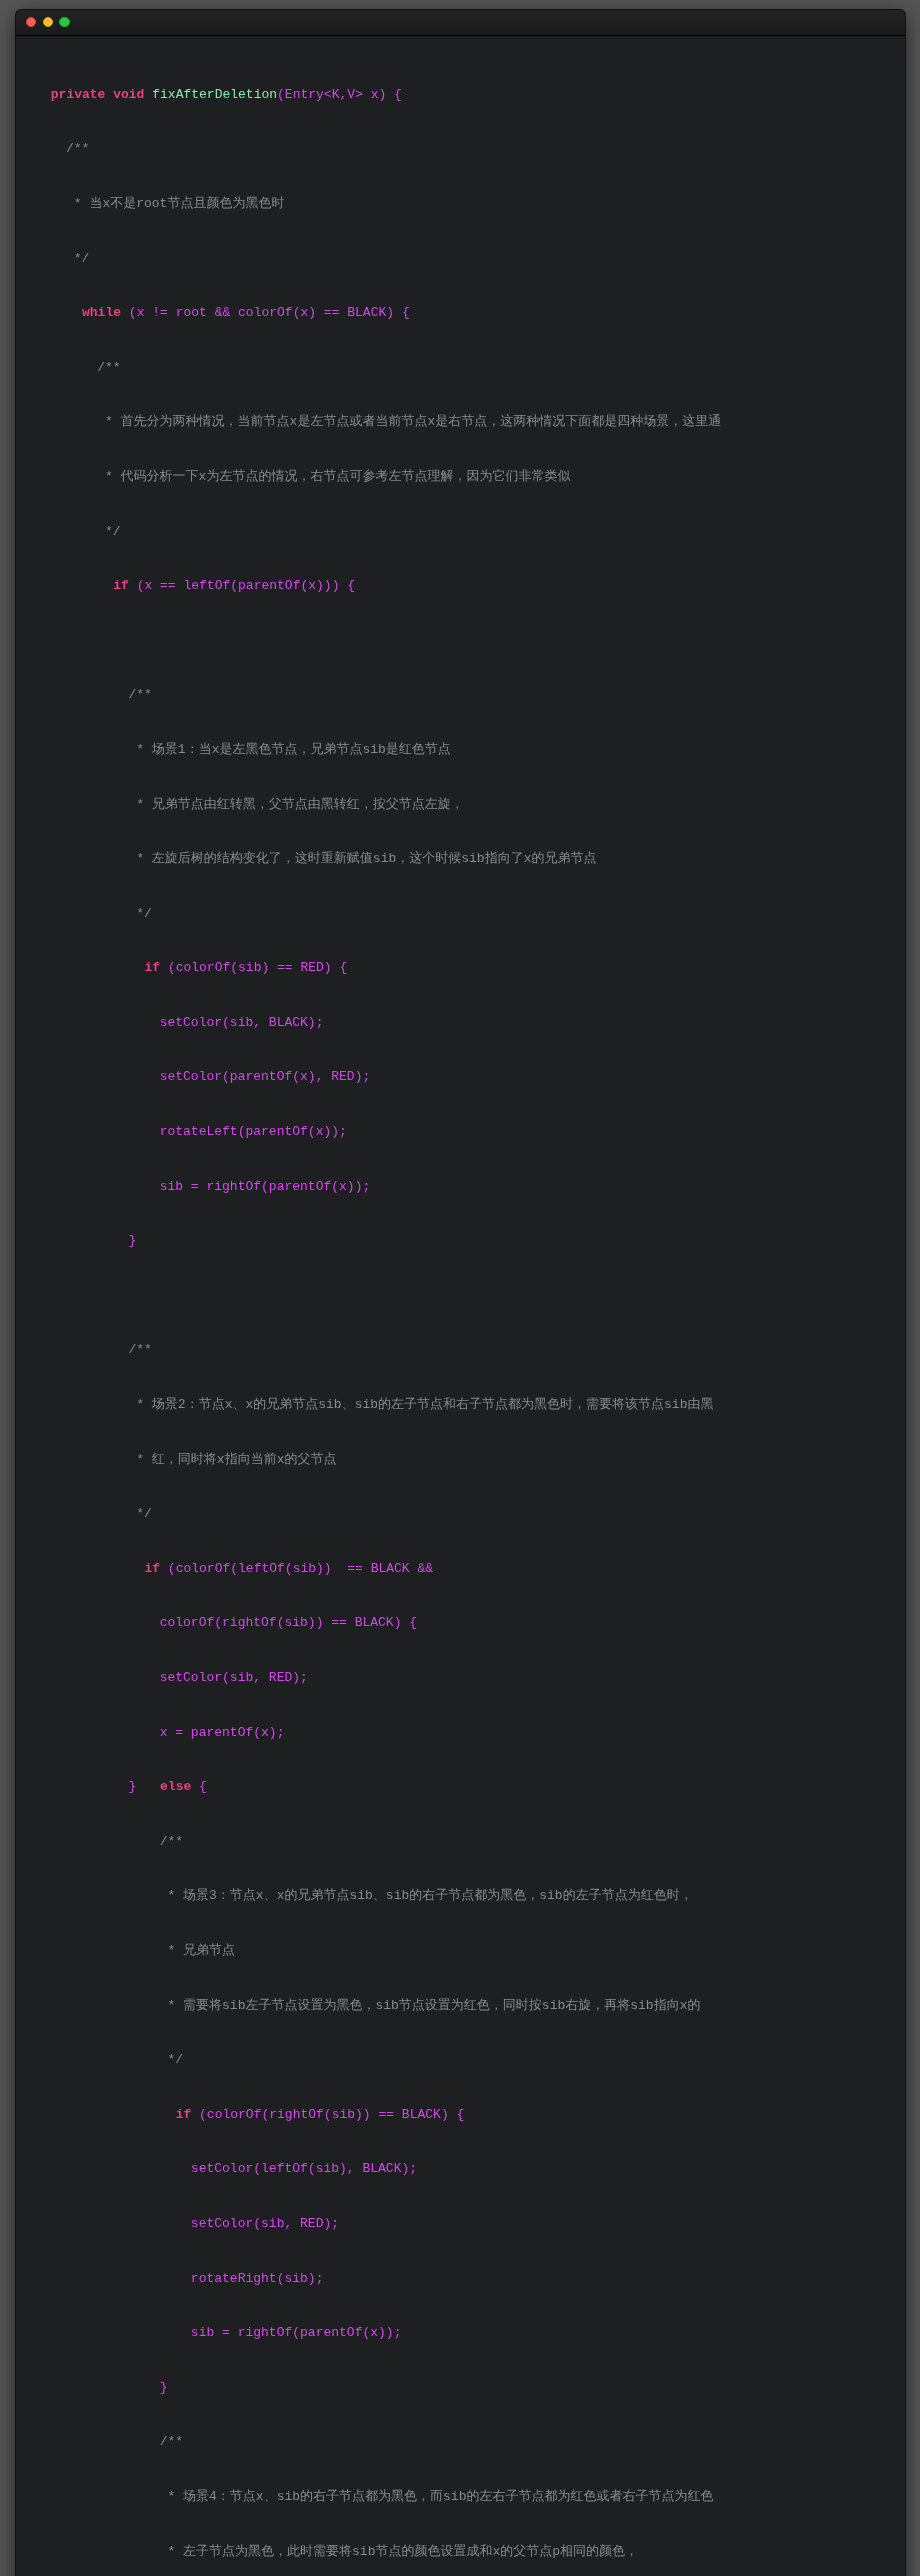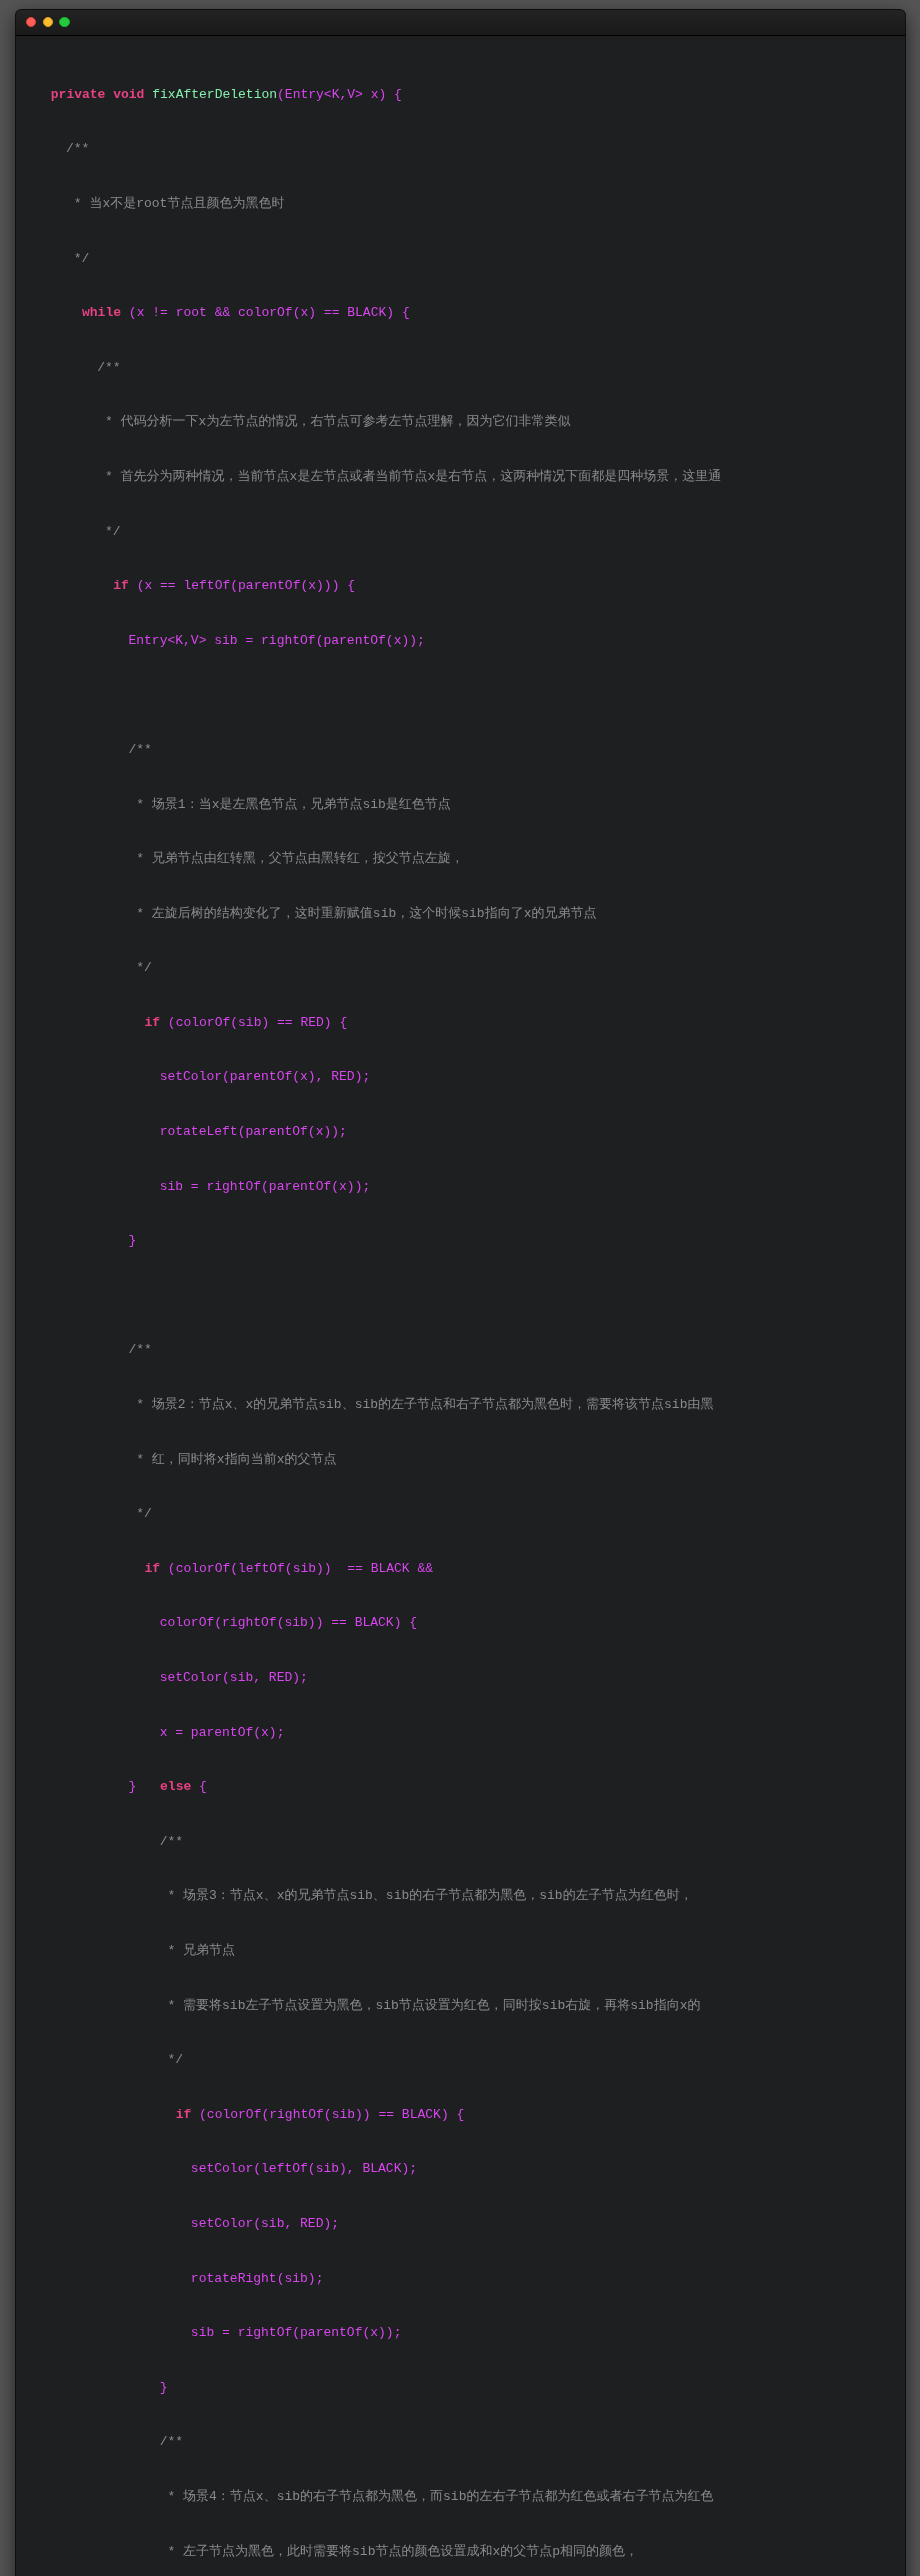--- a/index.html
+++ b/index.html
@@ -63,32 +63,32 @@
     <span class="dot green"></span>
   </div>
 
   <div class="code-area">
 <span class="code-line"><span class="kw">private void</span> <span class="fn">fixAfterDeletion</span><span class="id">(Entry&lt;K,V&gt; x) {</span></span>
 <span class="code-line">    <span class="cmt">/**</span></span>
 <span class="code-line">    <span class="cmt"> * 当x不是root节点且颜色为黑色时</span></span>
 <span class="code-line">    <span class="cmt"> */</span></span>
 <span class="code-line">    <span class="kw">while</span><span class="id"> (x != root &amp;&amp; colorOf(x) == BLACK) {</span></span>
 <span class="code-line">        <span class="cmt">/**</span></span>
+<span class="code-line">        <span class="cmt"> * 首先分为两种情况，当前节点x是左节点或者当前节点x是右节点，这两种情况下面都是四种场景，这里通</span></span>
 <span class="code-line">        <span class="cmt"> * 代码分析一下x为左节点的情况，右节点可参考左节点理解，因为它们非常类似</span></span>
-<span class="code-line">        <span class="cmt"> * 首先分为两种情况，当前节点x是左节点或者当前节点x是右节点，这两种情况下面都是四种场景，这里通</span></span>
 <span class="code-line">        <span class="cmt"> */</span></span>
 <span class="code-line">        <span class="kw">if</span><span class="id"> (x == leftOf(parentOf(x))) {</span></span>
-<span class="code-line">            <span class="id">Entry&lt;K,V&gt; sib = rightOf(parentOf(x));</span></span>
 <span class="code-line"> </span>
 <span class="code-line">            <span class="cmt">/**</span></span>
 <span class="code-line">            <span class="cmt"> * 场景1：当x是左黑色节点，兄弟节点sib是红色节点</span></span>
 <span class="code-line">            <span class="cmt"> * 兄弟节点由红转黑，父节点由黑转红，按父节点左旋，</span></span>
 <span class="code-line">            <span class="cmt"> * 左旋后树的结构变化了，这时重新赋值sib，这个时候sib指向了x的兄弟节点</span></span>
 <span class="code-line">            <span class="cmt"> */</span></span>
 <span class="code-line">            <span class="kw">if</span><span class="id"> (colorOf(sib) == RED) {</span></span>
+<span class="code-line">                <span class="id">setColor(sib, BLACK);</span></span>
 <span class="code-line">                <span class="id">setColor(parentOf(x), RED);</span></span>
 <span class="code-line">                <span class="id">rotateLeft(parentOf(x));</span></span>
 <span class="code-line">                <span class="id">sib = rightOf(parentOf(x));</span></span>
 <span class="code-line">            <span class="id">}</span></span>
 <span class="code-line"> </span>
 <span class="code-line">            <span class="cmt">/**</span></span>
 <span class="code-line">            <span class="cmt"> * 场景2：节点x、x的兄弟节点sib、sib的左子节点和右子节点都为黑色时，需要将该节点sib由黑</span></span>
 <span class="code-line">            <span class="cmt"> * 红，同时将x指向当前x的父节点</span></span>
 <span class="code-line">            <span class="cmt"> */</span></span>
 <span class="code-line">            <span class="kw">if</span><span class="id"> (colorOf(leftOf(sib))  == BLACK &amp;&amp;</span></span>

